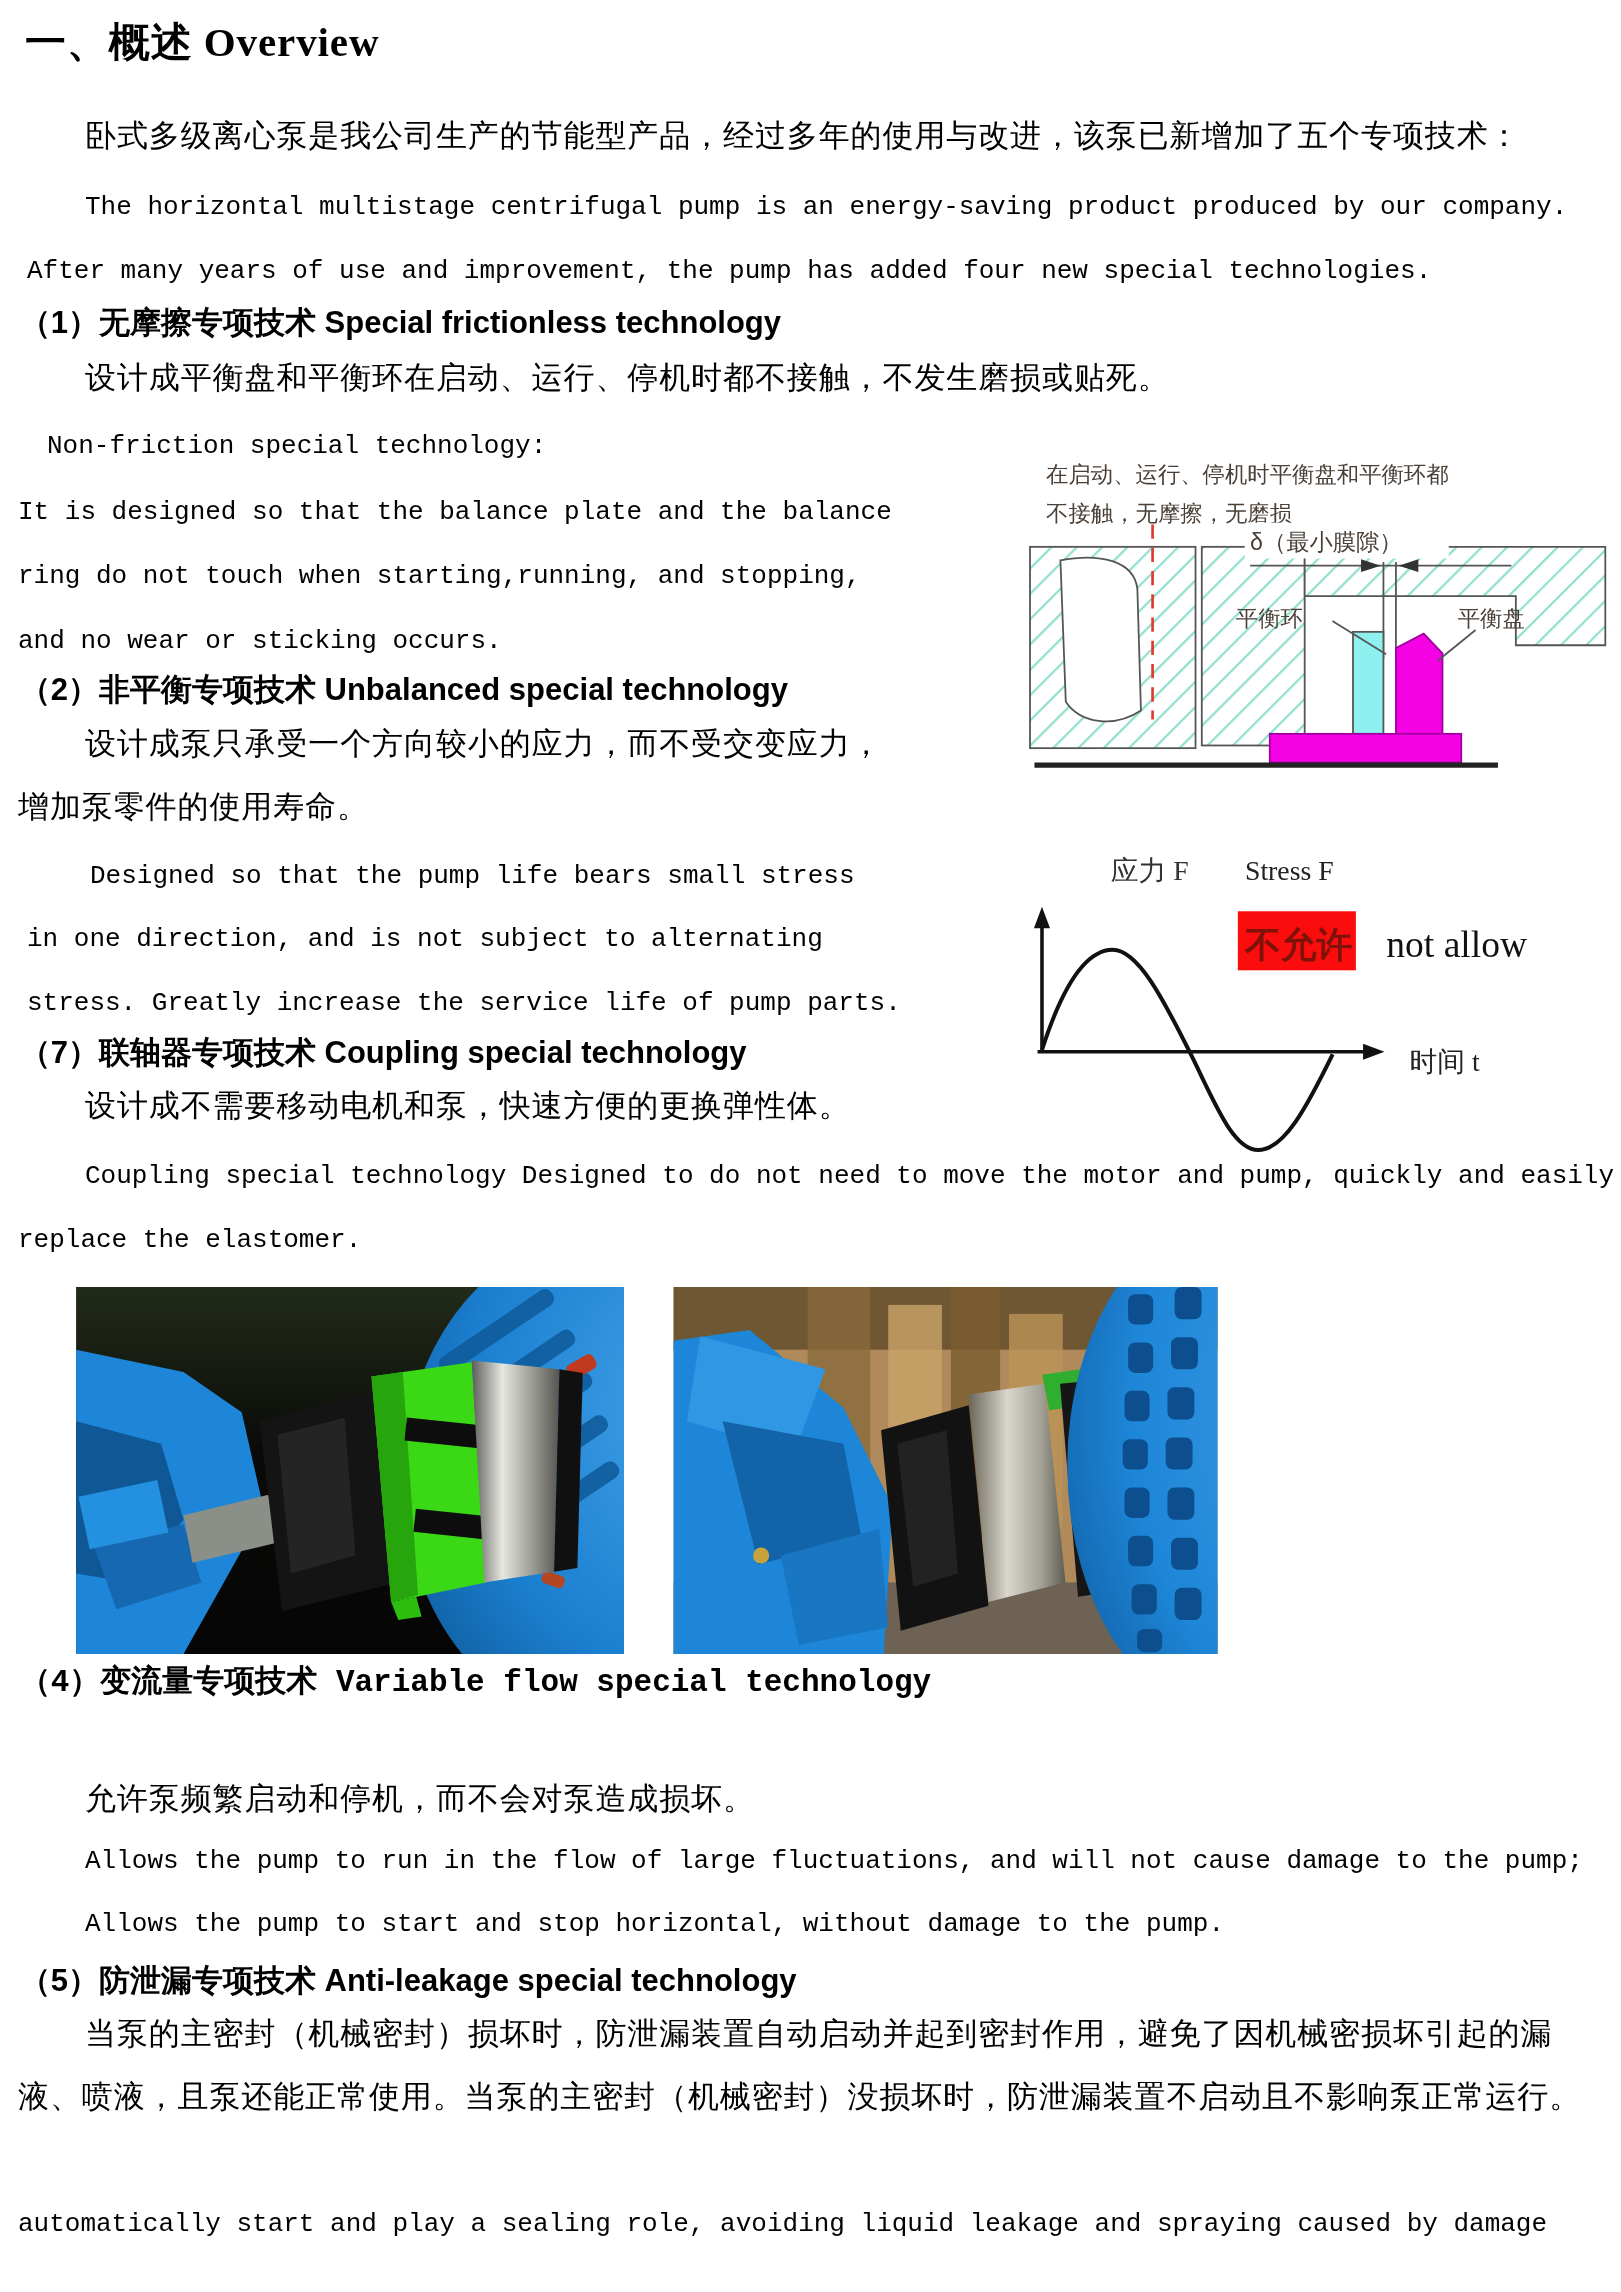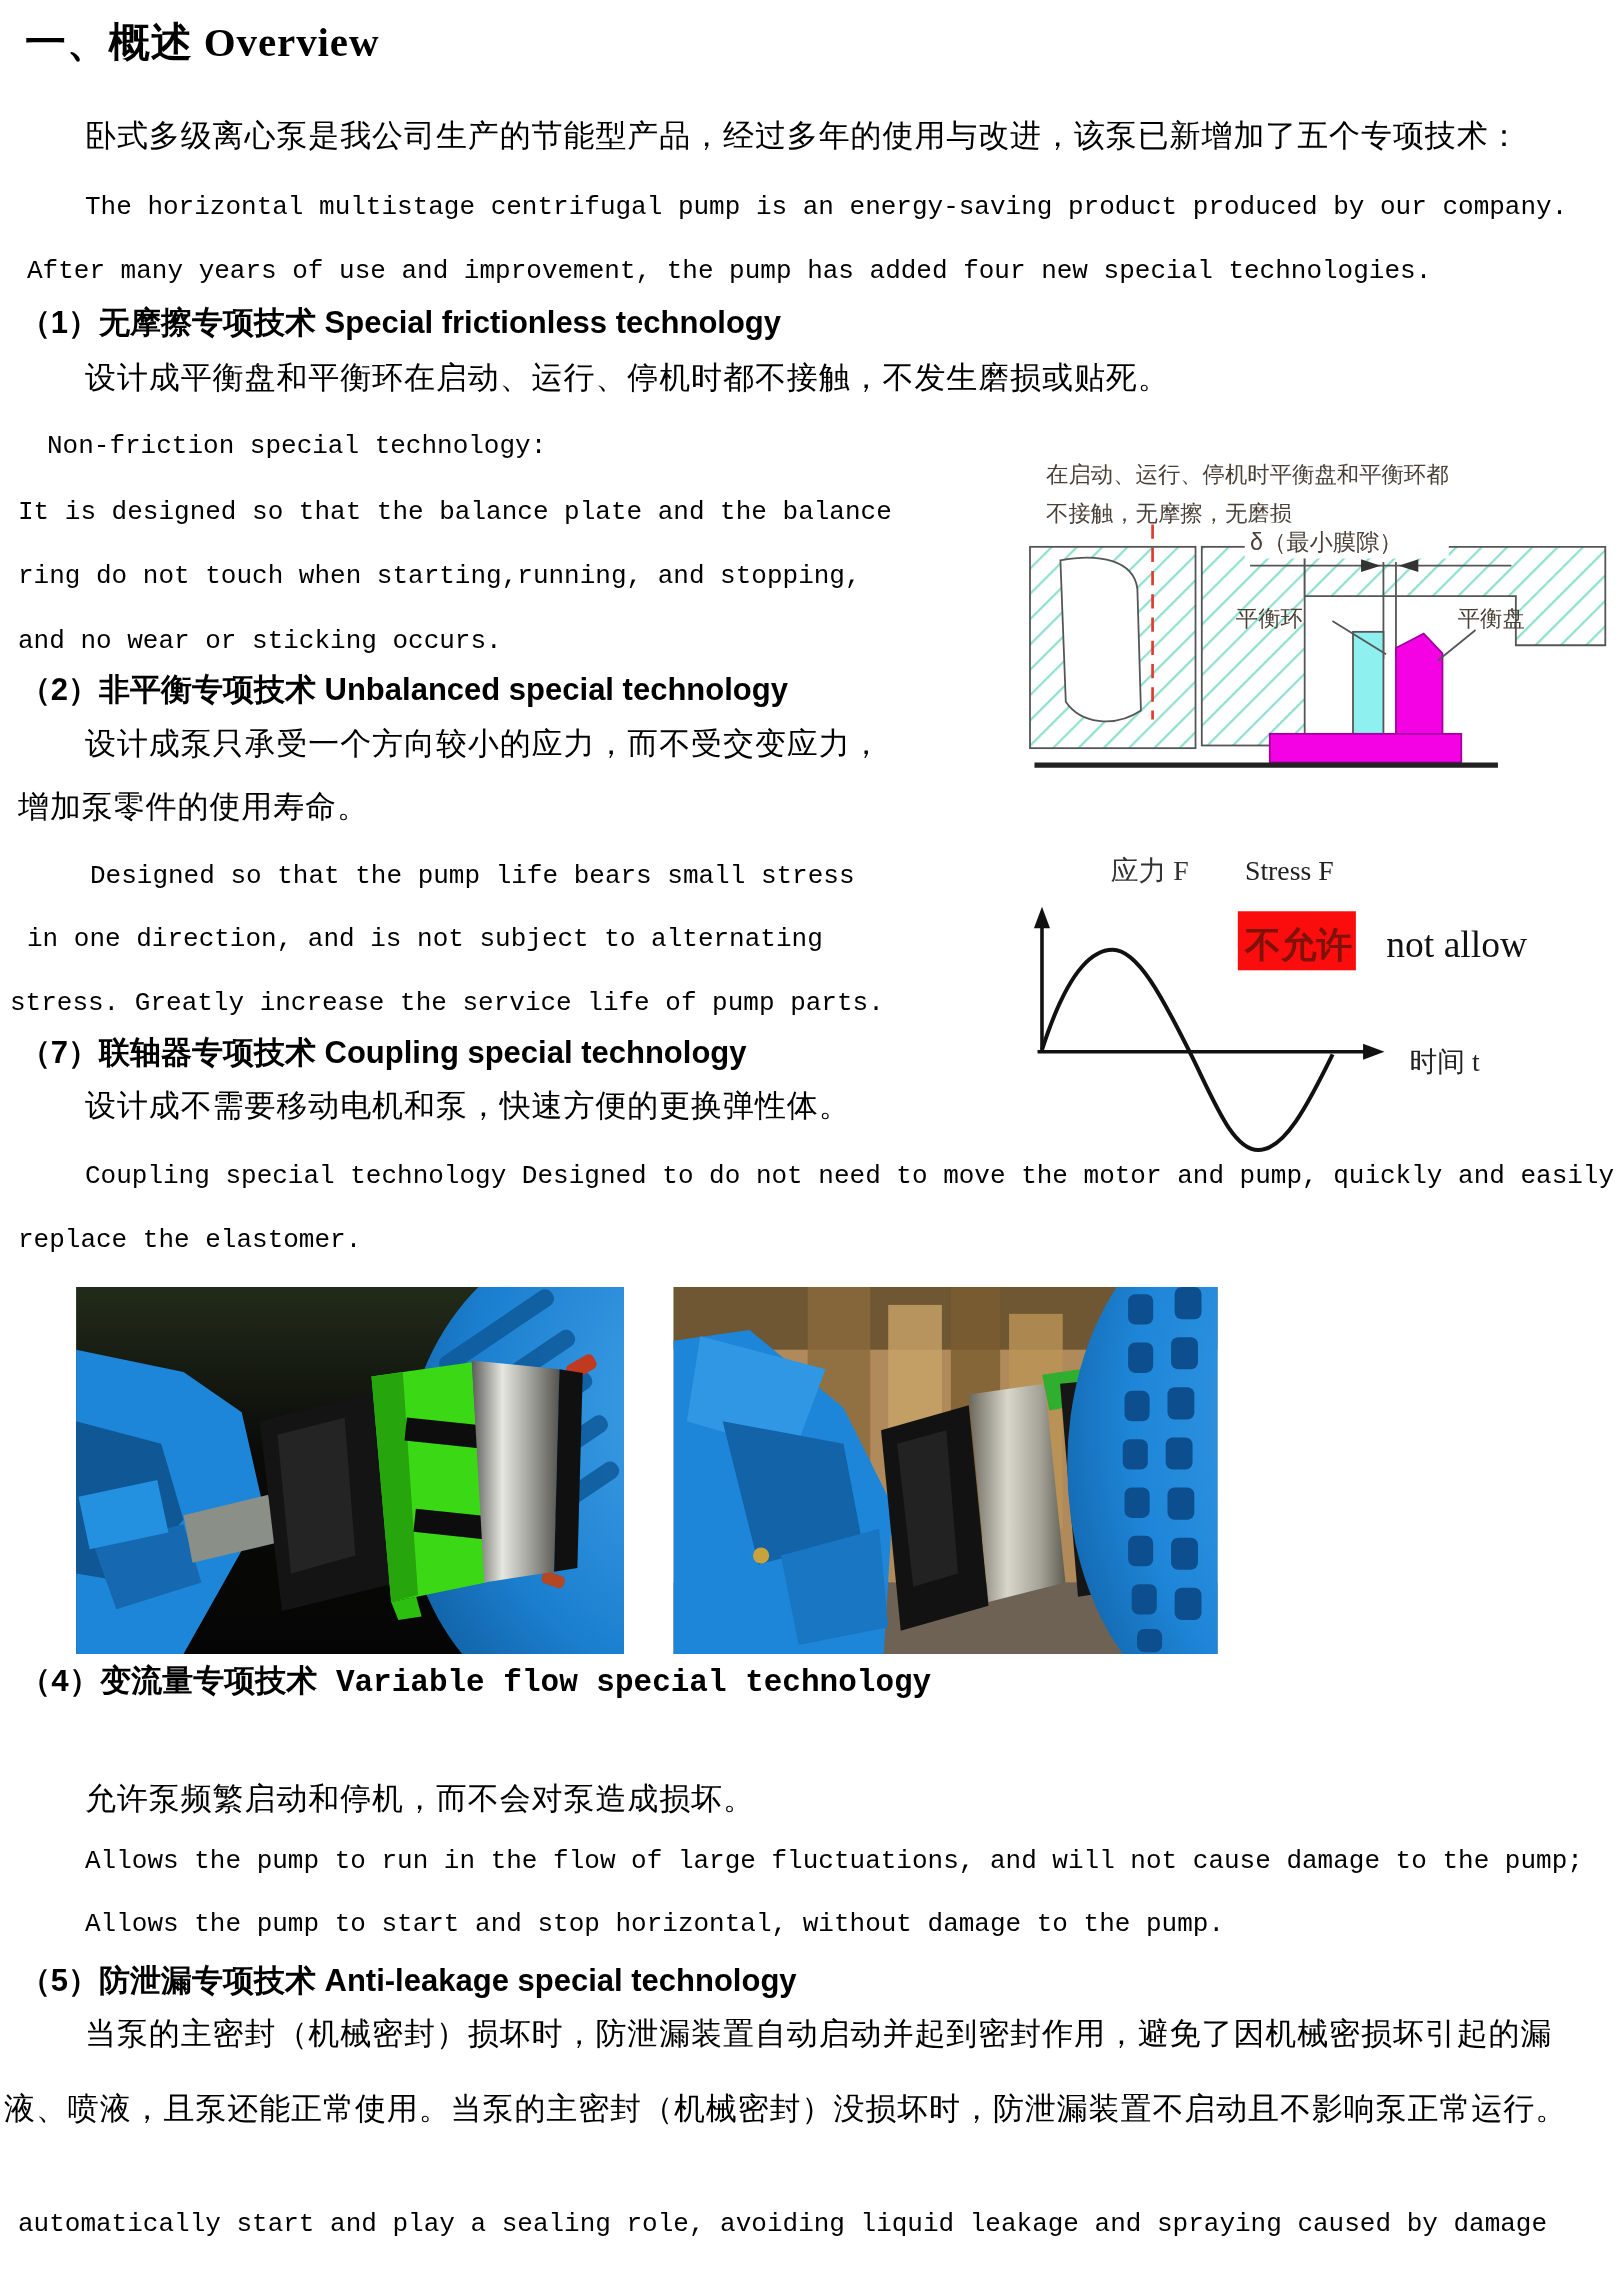--- a/index.html
+++ b/index.html
@@ -32,35 +32,35 @@
   <div class="line en" style="left:47px;top:432px;">Non-friction special technology:</div>
   <div class="line en" style="left:18px;top:498px;">It is designed so that the balance plate and the balance</div>
   <div class="line en" style="left:18px;top:562px;">ring do not touch when starting,running, and stopping,</div>
   <div class="line en" style="left:18px;top:627px;">and no wear or sticking occurs.</div>
 
   <div class="line h" style="left:19.7px;top:673px;">（2）非平衡专项技术  Unbalanced special technology</div>
   <div class="line zh" style="left:85px;top:727px;">设计成泵只承受一个方向较小的应力，而不受交变应力，</div>
   <div class="line zh" style="left:18px;top:790px;">增加泵零件的使用寿命。</div>
   <div class="line en" style="left:90px;top:862px;">Designed so that the pump life bears small stress</div>
   <div class="line en" style="left:27px;top:925px;">in one direction, and is not subject to alternating</div>
-  <div class="line en" style="left:10px;top:989px;">stress. Greatly increase the service life of pump parts.</div>
+  <div class="line en" style="left:27px;top:989px;">stress. Greatly increase the service life of pump parts.</div>
 
   <div class="line h" style="left:19.7px;top:1036px;">（7）联轴器专项技术  Coupling special technology</div>
   <div class="line zh" style="left:85px;top:1089px;">设计成不需要移动电机和泵，快速方便的更换弹性体。</div>
   <div class="line en" style="left:85px;top:1162px;">Coupling special technology Designed to do not need to move the motor and pump, quickly and easily</div>
   <div class="line en" style="left:18px;top:1226px;">replace the elastomer.</div>
 
   <div class="line h" style="left:19.7px;top:1666px;font-family:Liberation Mono, monospace;">（4）变流量专项技术  Variable flow special technology</div>
   <div class="line zh" style="left:85px;top:1782px;">允许泵频繁启动和停机，而不会对泵造成损坏。</div>
   <div class="line en" style="left:85px;top:1847px;">Allows the pump to run in the flow of large fluctuations, and will not cause damage to the pump;</div>
   <div class="line en" style="left:85px;top:1910px;">Allows the pump to start and stop horizontal, without damage to the pump.</div>
 
   <div class="line h" style="left:19.7px;top:1964px;">（5）防泄漏专项技术  Anti-leakage special technology</div>
   <div class="line zh" style="left:85px;top:2017px;">当泵的主密封（机械密封）损坏时，防泄漏装置自动启动并起到密封作用，避免了因机械密损坏引起的漏</div>
-  <div class="line zh" style="left:4px;top:2080px;margin-top:12px;">液、喷液，且泵还能正常使用。当泵的主密封（机械密封）没损坏时，防泄漏装置不启动且不影响泵正常运行。</div>
+  <div class="line zh" style="left:18px;top:2080px;">液、喷液，且泵还能正常使用。当泵的主密封（机械密封）没损坏时，防泄漏装置不启动且不影响泵正常运行。</div>
   <div class="line en" style="left:18px;top:2210px;">automatically start and play a sealing role, avoiding liquid leakage and spraying caused by damage</div>
 
   <div class="fig" style="left:1010px;top:435px;width:618px;height:340px;">
     <svg width="618" height="340" viewBox="0 0 690 380">
       <defs>
         <pattern id="hatch" width="20" height="20" patternUnits="userSpaceOnUse" patternTransform="rotate(45)">
           <rect width="20" height="20" fill="#ffffff"></rect>
           <line x1="0" y1="0" x2="0" y2="20" stroke="#8fe0cf" stroke-width="5"></line>
         </pattern>
       </defs>

